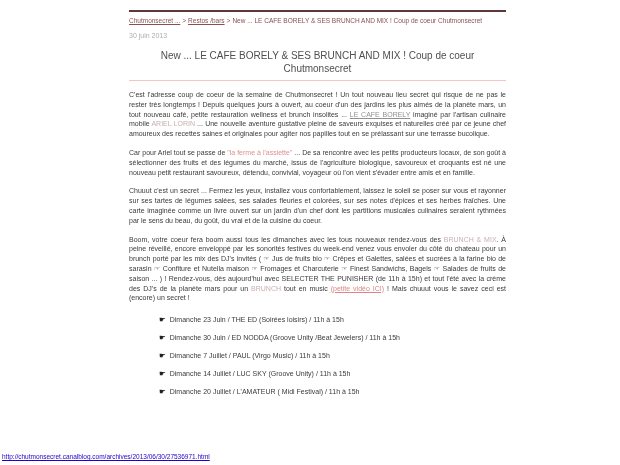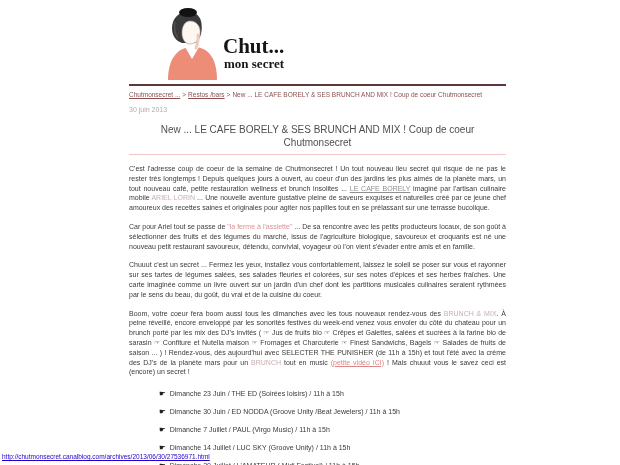--- a/index.html
+++ b/index.html
@@ -44,38 +44,20 @@
     font-size:6.5px; color:#2200cc; text-decoration:underline; cursor:pointer;
     white-space:nowrap;
   }
 </style>
 </head>
 <body>
 
 <div class="page">
   <div class="content">
 
-    <div class="logo-wrap">
-      <svg width="150" height="74" viewBox="0 0 150 74">
-
-        <path d="M22,6 C13,6 7,13 7,22 C7,30 11,35 17,37 L30,37 C36,33 38,24 36,15 C34,8 29,6 22,6 Z" fill="#3a3a3a"></path>
-        <ellipse cx="23" cy="6.5" rx="9" ry="4.5" fill="#121212"></ellipse>
-        <path d="M10,16 C9,22 10,28 13,32" stroke="#6a6a6a" stroke-width="0.7" fill="none"></path>
-
-        <path d="M25,15 C32,15 36,21 35,28 C34.5,34 30,38 25,38 C20,38 17,33 17,27 C17,20 20,15 25,15 Z" fill="#fdf7f2" stroke="#b09a90" stroke-width="0.6"></path>
-
-        <path d="M3,74 C3,53 12,43 24,41 L32,41 C44,43 52,53 52,74 Z" fill="#ee8d77"></path>
-        <path d="M20,41 L27,53 L34,41 Z" fill="#ffffff"></path>
-
-        <path d="M31,42 C33,37 33.5,33 33,29" stroke="#eccdbc" stroke-width="3" fill="none" stroke-linecap="round"></path>
-
-        <text x="58" y="47" font-family="Liberation Serif, serif" font-size="21" font-weight="bold" fill="#161616">Chut...</text>
-        <text x="59" y="62" font-family="Liberation Serif, serif" font-size="13" font-weight="bold" fill="#161616">mon secret</text>
-      </svg>
-    </div>
 
     <div class="header-rule"></div>
 
     <div class="breadcrumb">
       <span class="bc-link">Chutmonsecret ...</span><span class="bc-sep">&gt;</span><span class="bc-link">Restos /bars</span><span class="bc-sep">&gt;</span><span>New ... LE CAFE BORELY &amp; SES BRUNCH AND MIX ! Coup de coeur Chutmonsecret</span>
     </div>
 
     <div class="post-date">30 juin 2013</div>
 
     <h1 class="post-title">New ... LE CAFE BORELY &amp; SES BRUNCH AND MIX ! Coup de coeur Chutmonsecret</h1>

